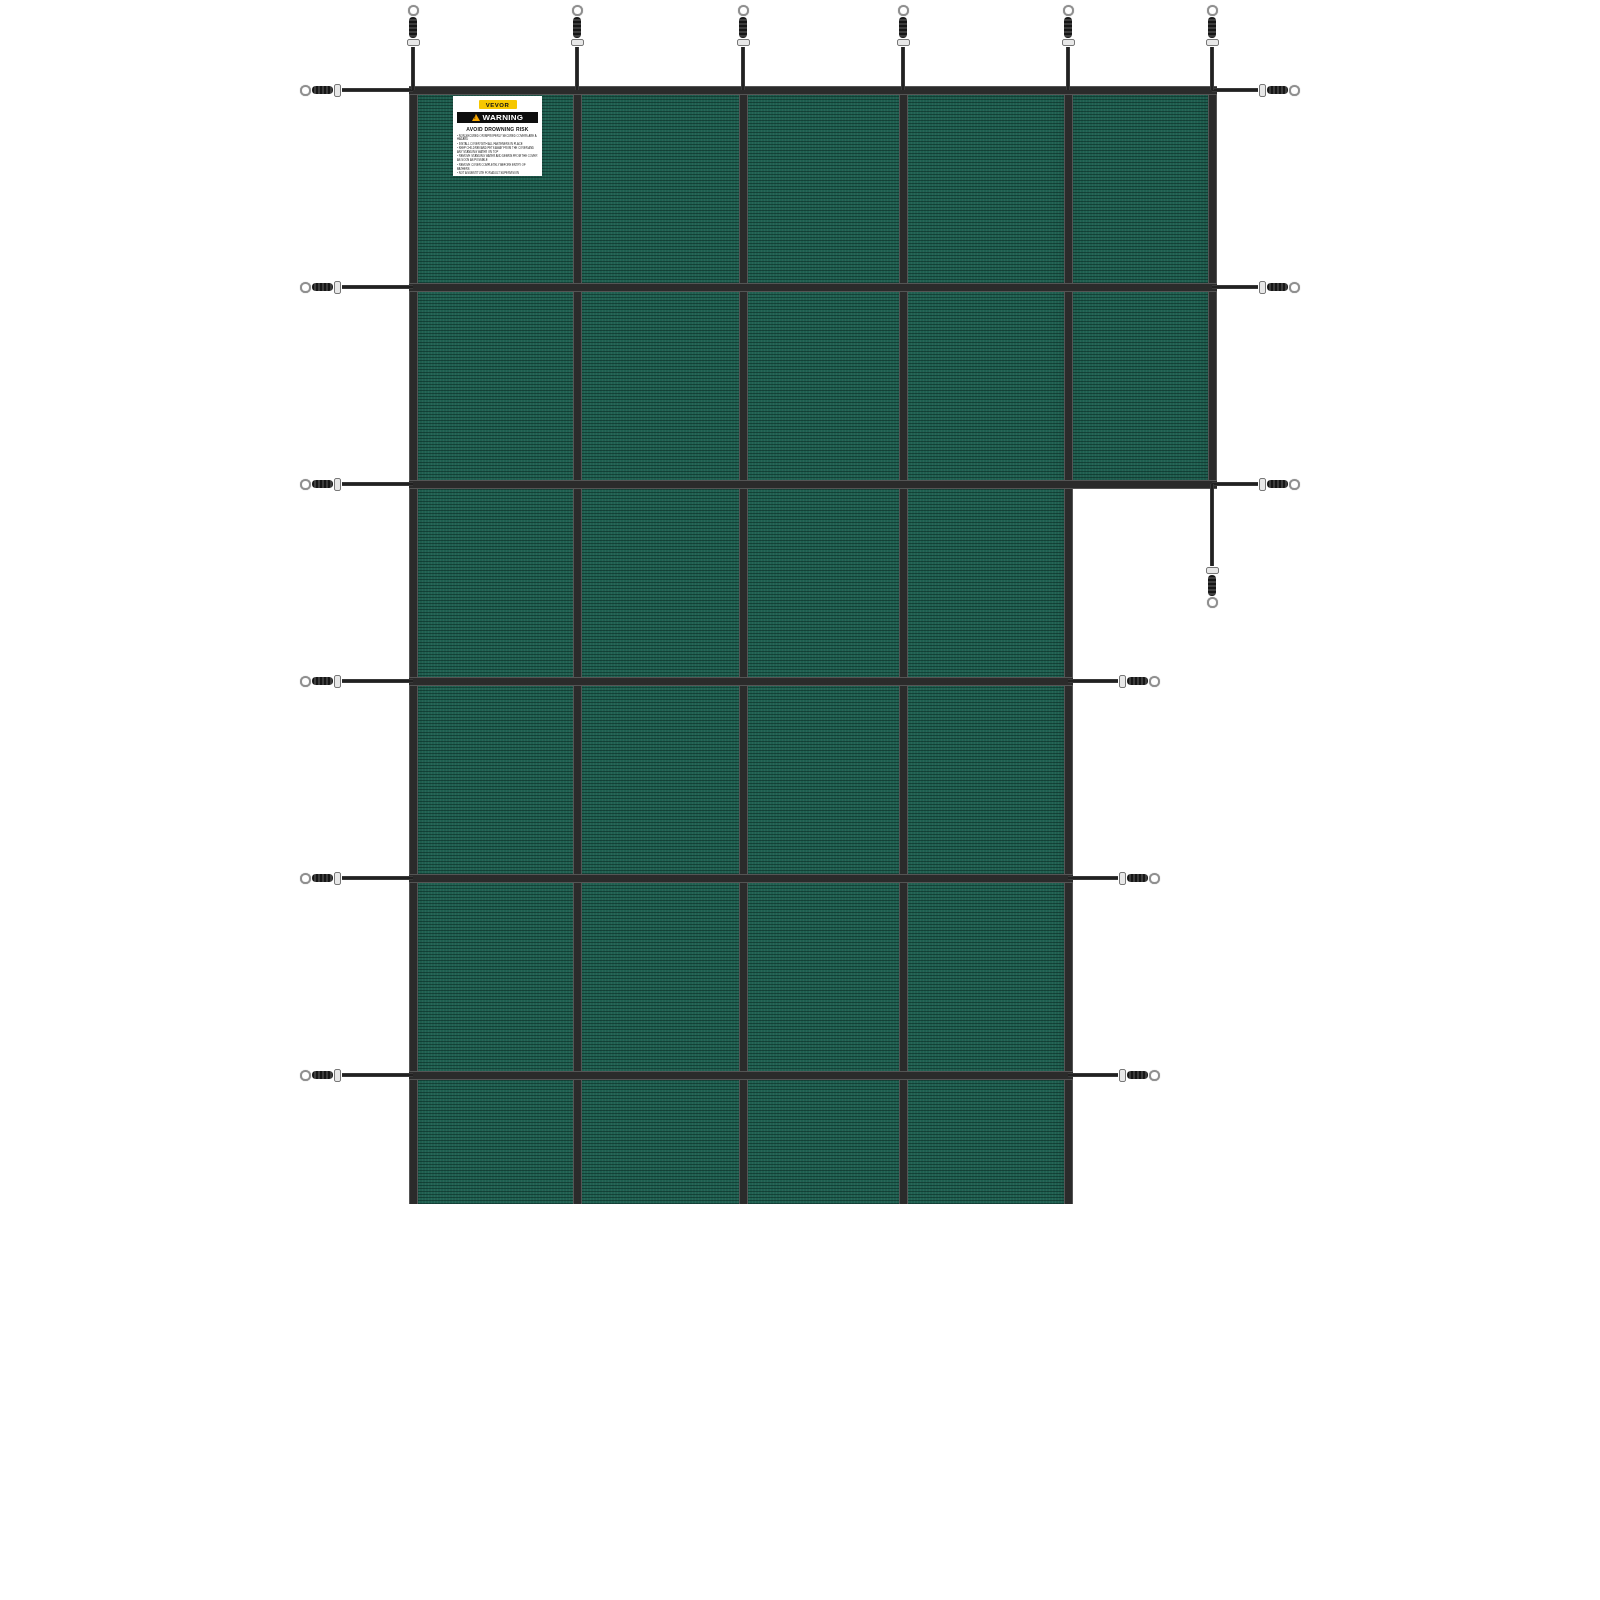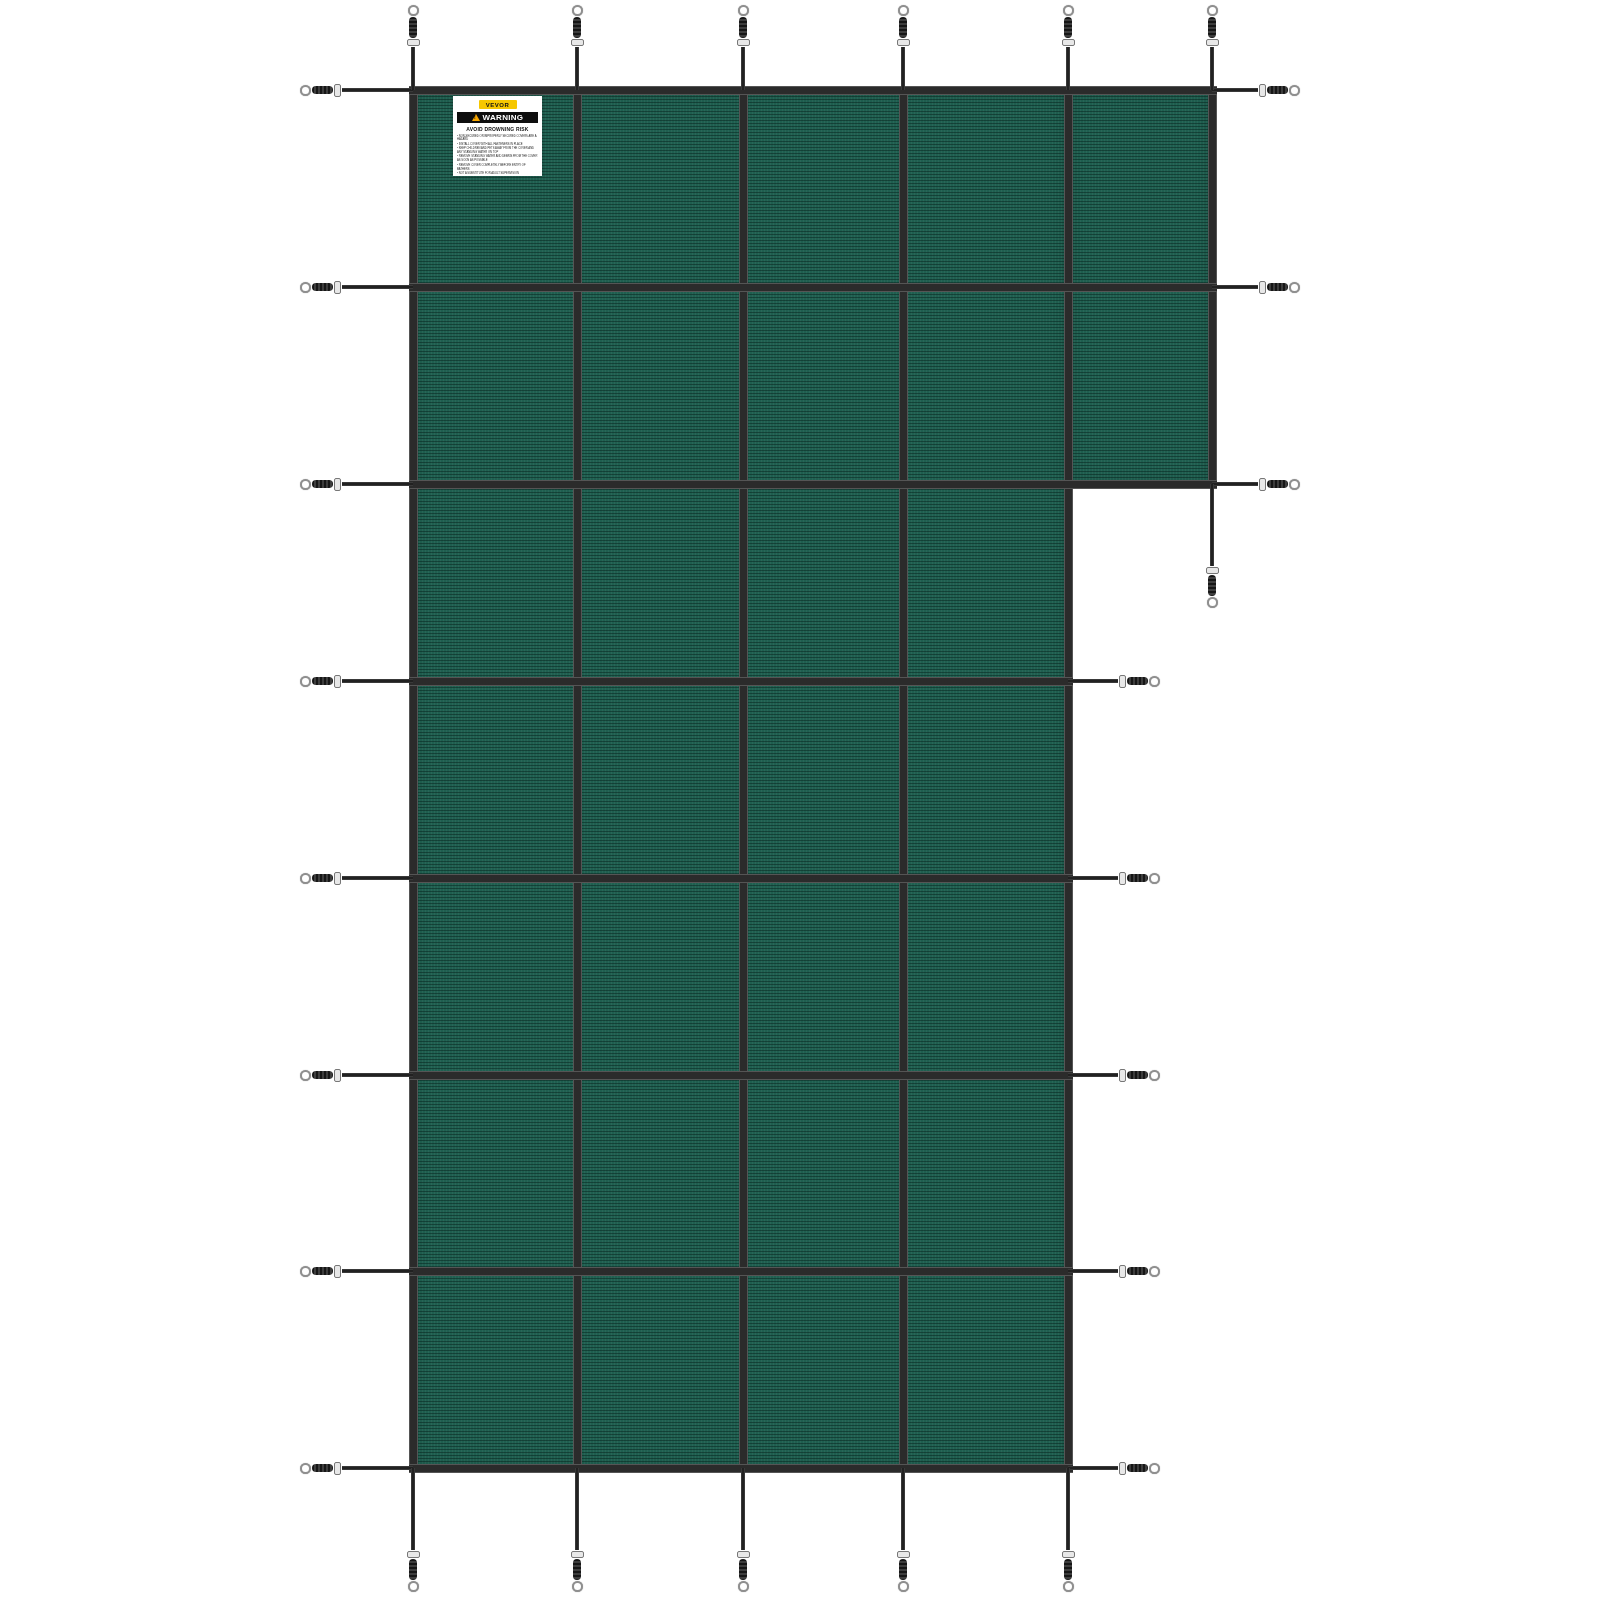--- a/index.html
+++ b/index.html
@@ -1,18 +1,18 @@
 <!DOCTYPE html>
 <html style="--background: #FFFFFF; --mesh: #1F5F50; --rib: #113B31; --strap: #2B2B2B; --spring: #161616; --buckle: #E8E8E8; --ring: #8F8F8F; --label-bg: #FFFFFF; --brand-yellow: #F6C700; --warning-bar: #0E0E0E; --warning-triangle: #F7A600;"><head>
 <meta charset="utf-8">
 <style>
   html,body{margin:0;padding:0;background:#fff;}
   body{width:1600px;height:1600px;font-family:"Liberation Sans", sans-serif;}
 
-  .stage{position:relative;width:1600px;height:1600px;background:var(--background,#fff);overflow:hidden;}
+  .stage{position:relative;width:1600px;height:1204px;background:var(--background,#fff);overflow:hidden;}
   #cover-root{position:absolute;inset:0;}
 
   
   .panel{
     position:absolute;
     background-color:var(--mesh,#1F5F50);
     background-image:
       repeating-linear-gradient(180deg, rgba(6,34,28,.50) 0px, rgba(6,34,28,.50) 1px, transparent 1px, transparent 3px),
       repeating-linear-gradient(90deg, rgba(255,255,255,.045) 0px, rgba(255,255,255,.045) 1px, transparent 1px, transparent 3px);
     box-shadow: inset 0 0 16px rgba(0,0,0,.20);

